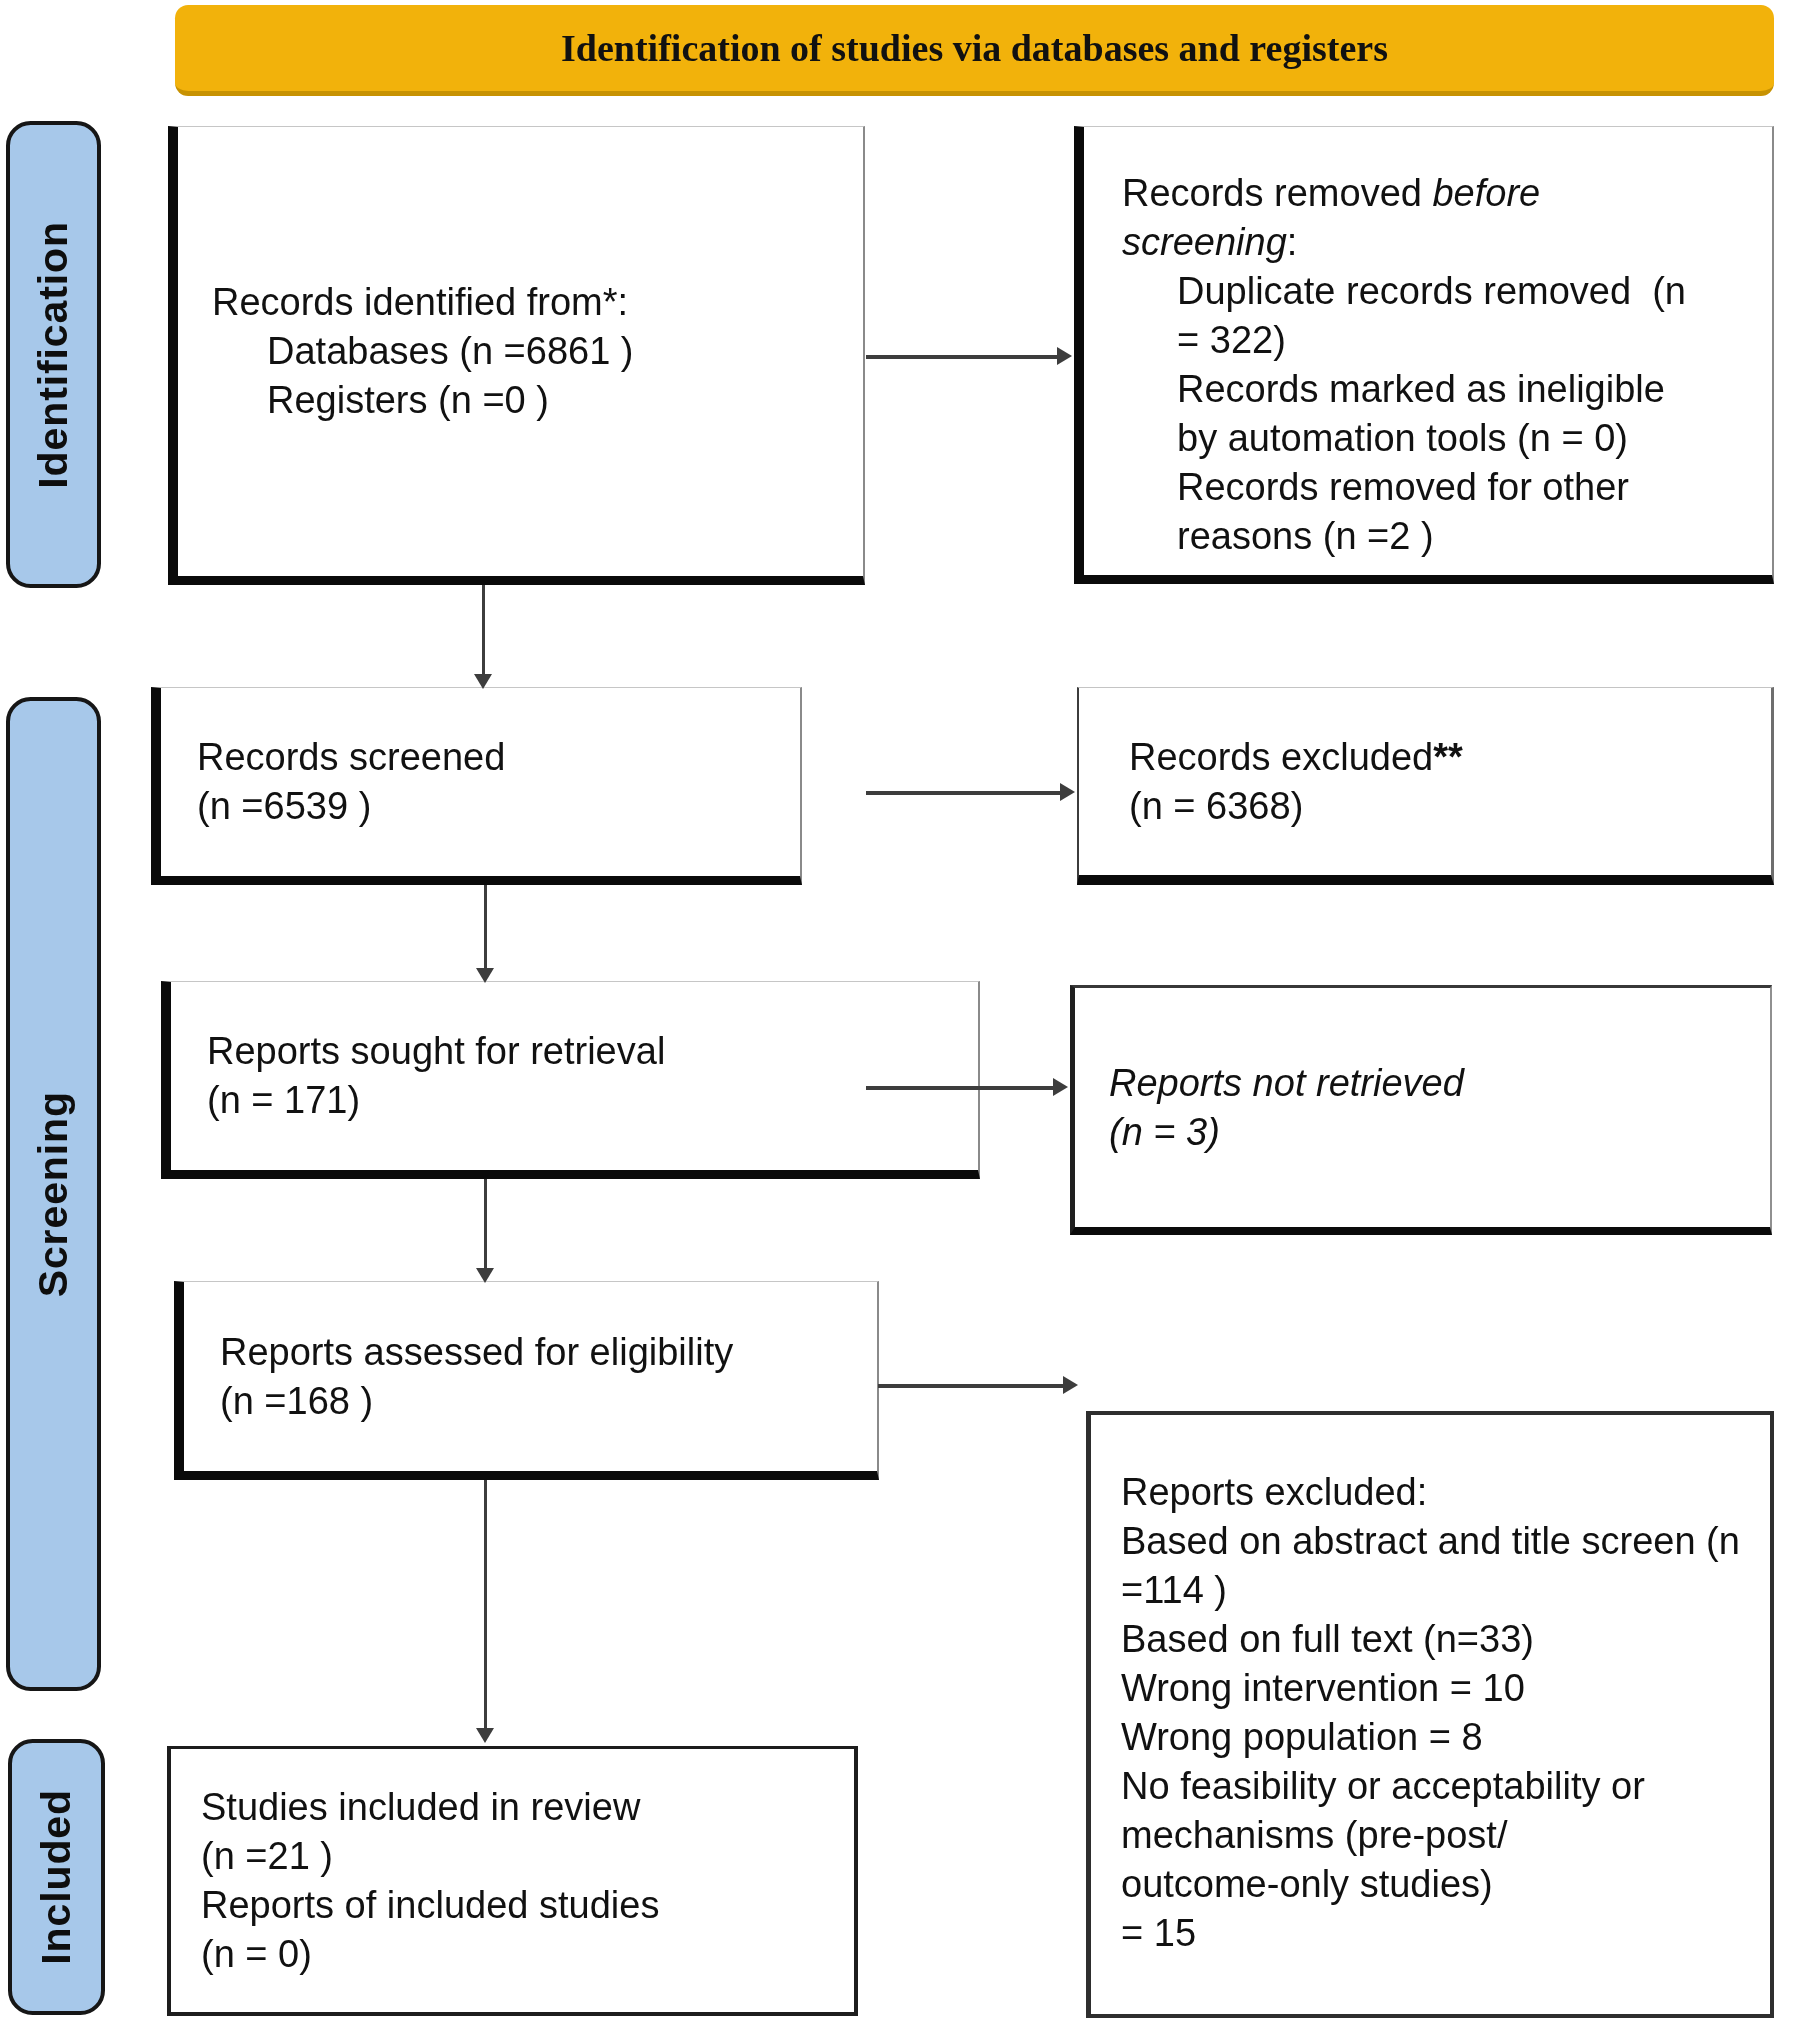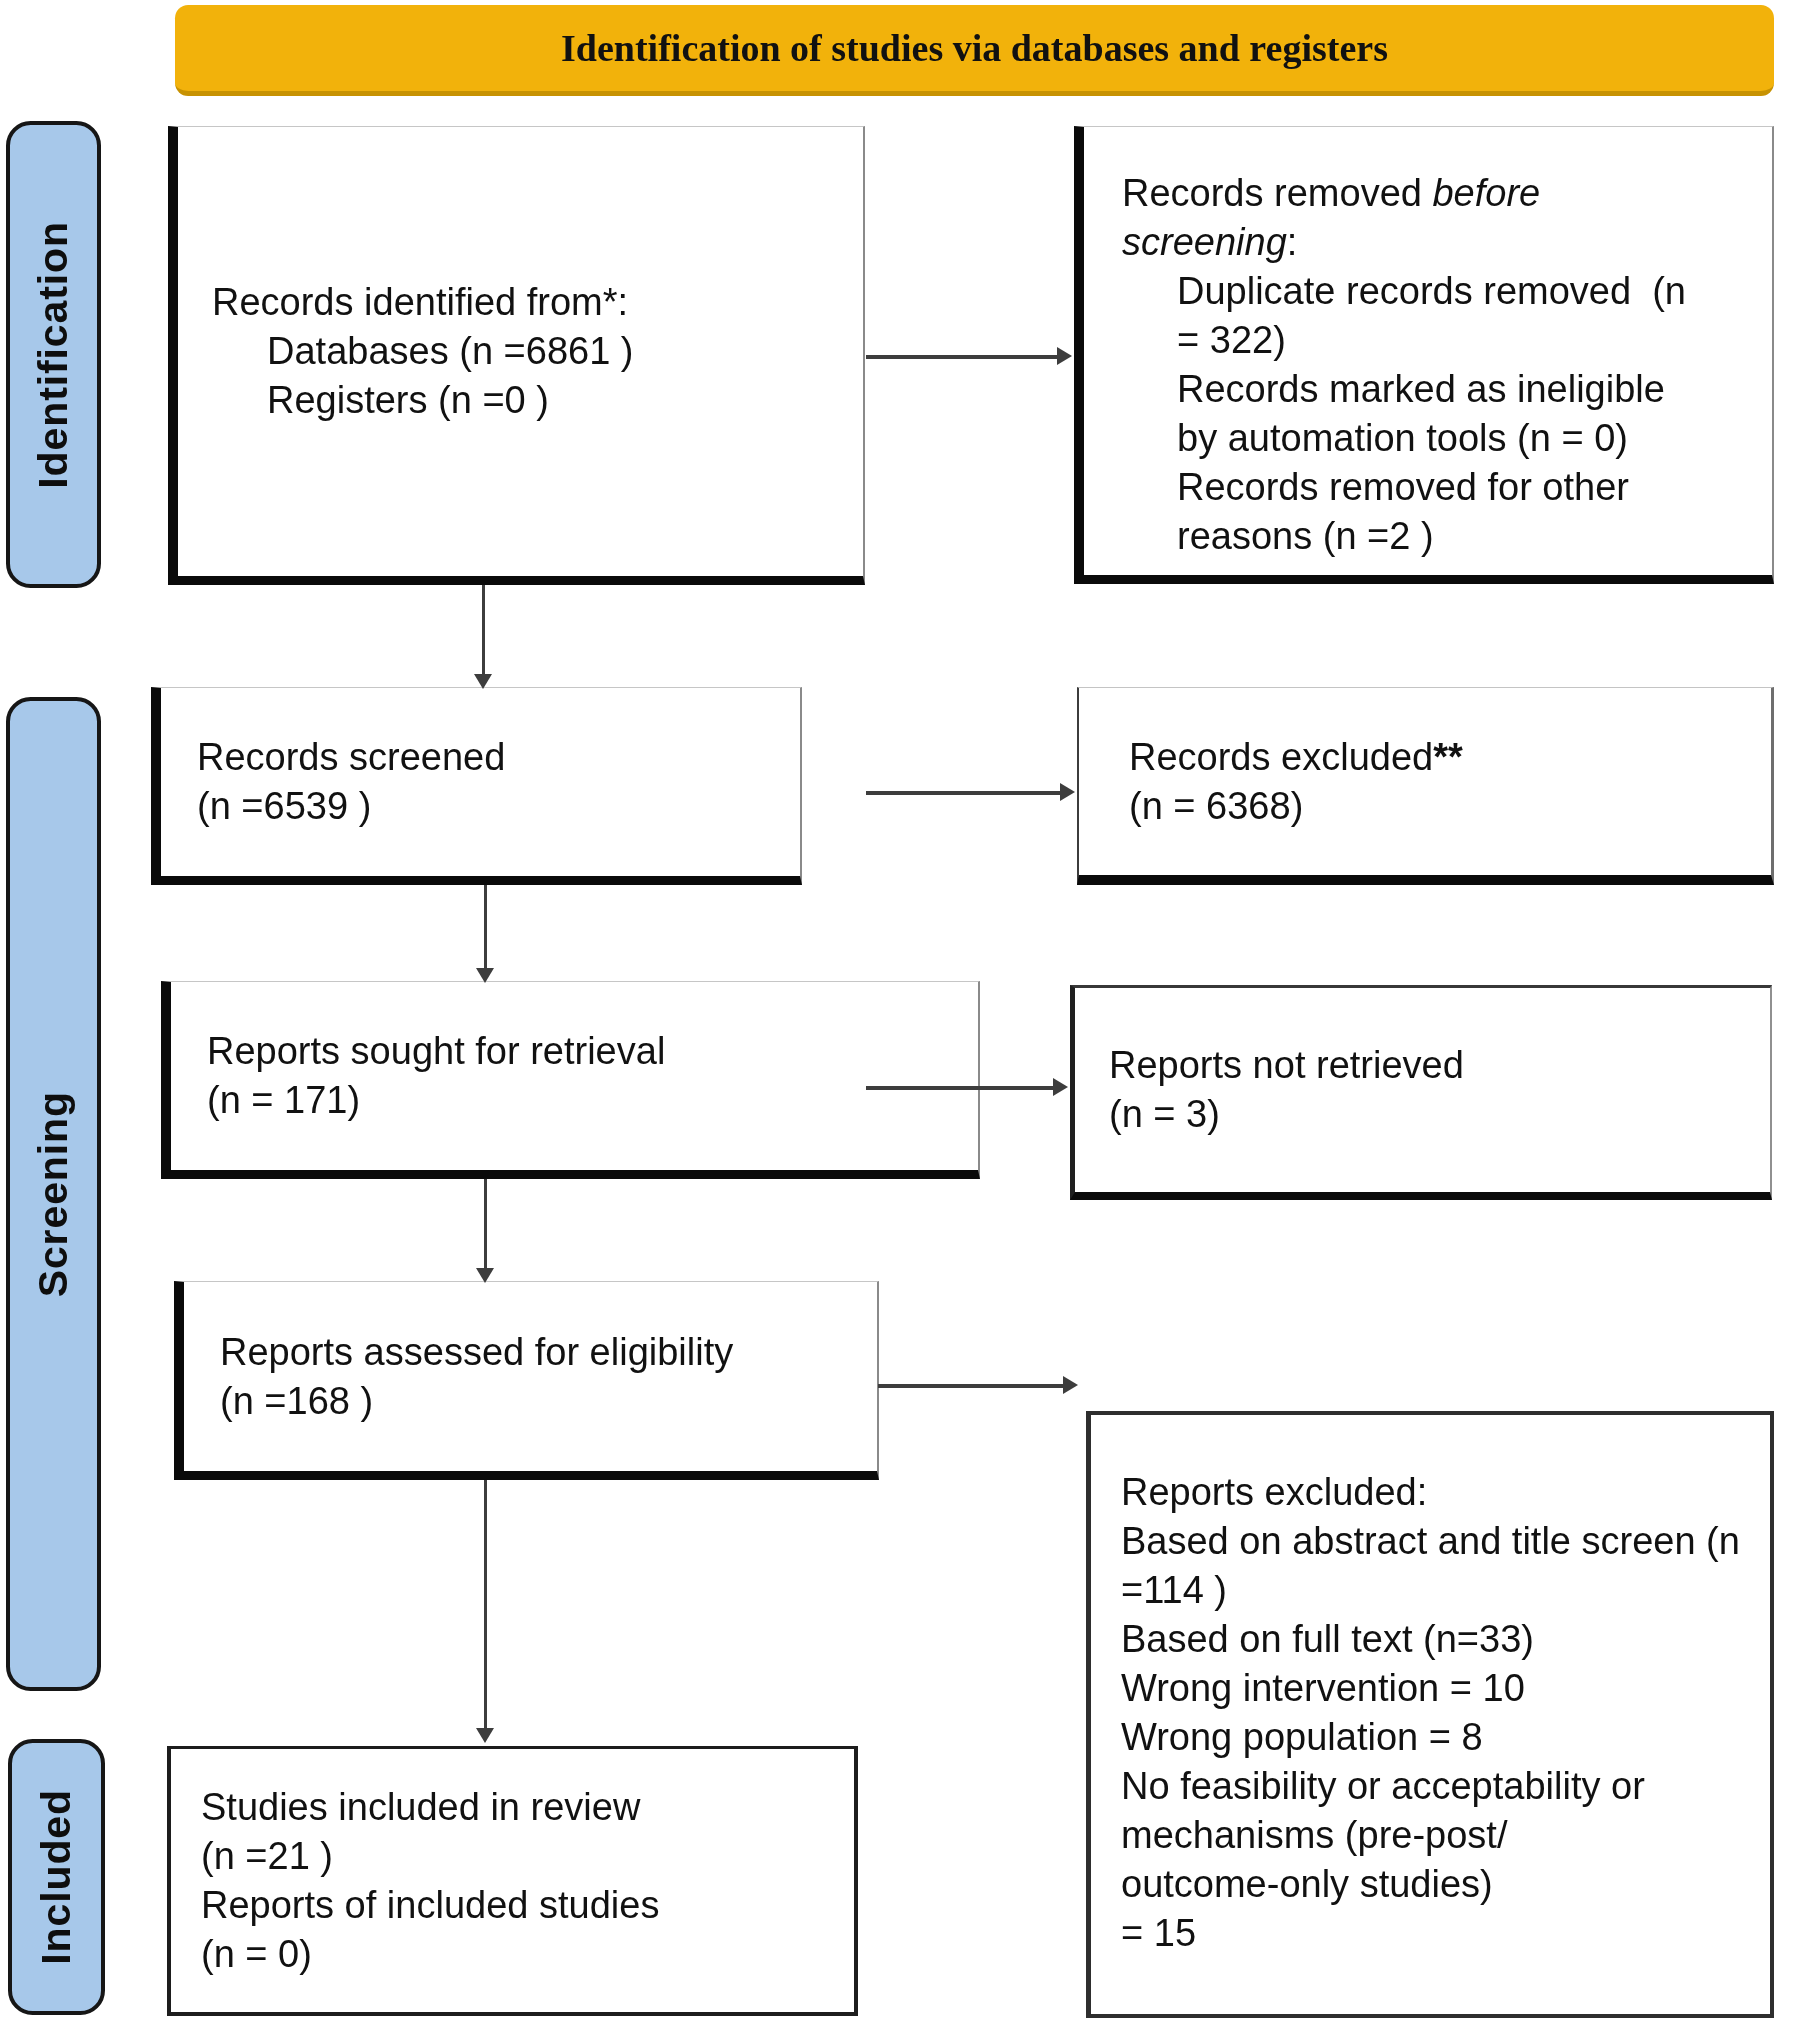--- a/index.html
+++ b/index.html
@@ -60,23 +60,23 @@
   #box-screened .pad{padding-left:36px;}
   #box-rec-excluded{
     left:1077px;top:687px;width:697px;height:198px;
     border-top:1.9px solid #c4c4c4;border-right:3.8px solid #6e6e6e;
     border-bottom:10.4px solid #0a0a0a;border-left:2.8px solid #3c3c3c;padding-left:16px;
   }
   #box-rec-excluded .pad{padding-left:34px;}
   #box-sought{left:161px;top:981px;width:819px;height:198px;}
   #box-sought .pad{padding-left:36px;}
   #box-not-retrieved{
-    left:1070px;top:985px;width:702px;height:215px;
+    left:1070px;top:985px;width:702px;height:250px;
     border-top:3.8px solid #383838;border-right:2.8px solid #909090;
-    border-bottom:8.5px solid #0a0a0a;border-left:5.7px solid #1f1f1f;
+    border-bottom:8.5px solid #0a0a0a;border-left:5.7px solid #1f1f1f;font-style:italic;
   }
   #box-not-retrieved .pad{padding-left:34px;}
   #box-assessed{left:174px;top:1281px;width:705px;height:199px;}
   #box-assessed .pad{padding-left:36px;}
   #box-rep-excluded{
     left:1086px;top:1411px;width:688px;height:607px;
     border:4.7px solid #2e2e2e;border-left-width:5.7px;
   }
   #box-rep-excluded .pad{padding:53px 9.5px 0 30px;}
   #box-included{

